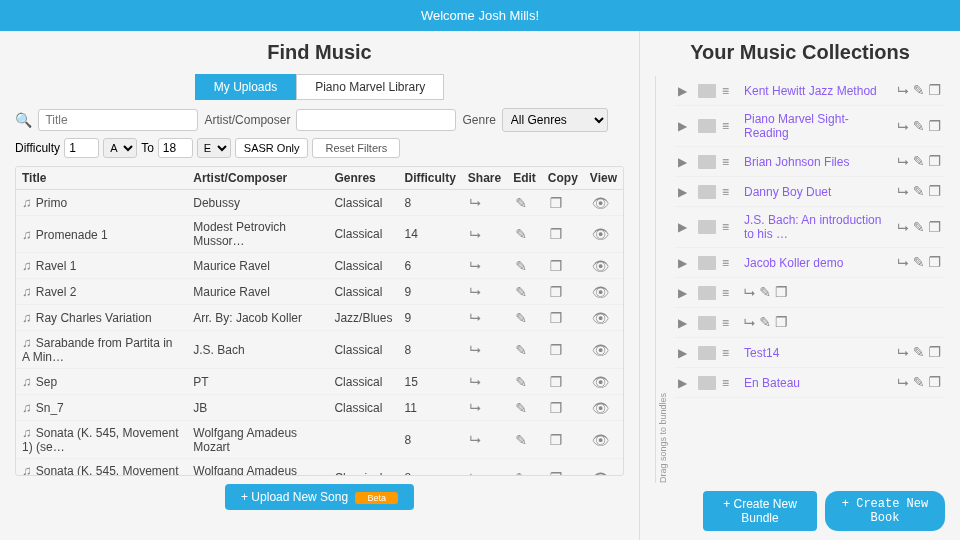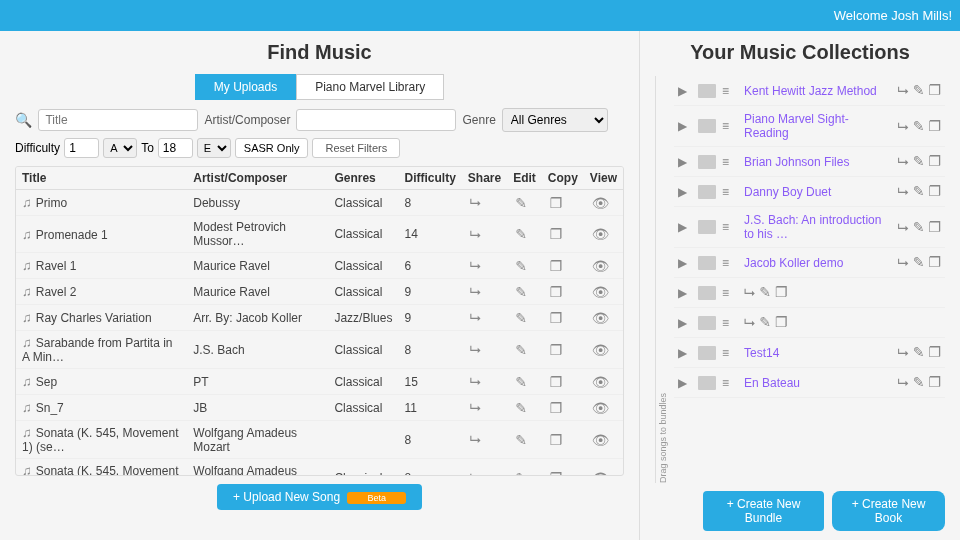--- a/index.html
+++ b/index.html
@@ -2,21 +2,21 @@
 <html><head>
   <meta charset="utf-8">
   <style>
     * { box-sizing: border-box; margin: 0; padding: 0; }
     body { font-family: Arial, sans-serif; font-size: 13px; background: #f5f5f5; width: 960px; height: 540px; overflow: hidden; }
 
     
     .top-bar {
       background: #29abe2;
       color: white;
-      text-align: right;
+      text-align: center;
       padding: 8px;
       font-size: 13px;
     }
 
     
     .main-layout {
       display: flex;
       height: calc(540px - 30px);
     }
 
@@ -199,21 +199,21 @@
       padding: 6px 16px;
       border-radius: 4px;
       font-size: 12px;
       cursor: pointer;
     }
 
     .beta-badge {
       background: #f90;
       color: white;
       font-size: 9px;
-      padding: 1px 20px;
+      padding: 1px 12px;
       border-radius: 3px;
       margin-left: 4px;
       vertical-align: middle;
     }
 
     
     .right-panel {
       flex: 1;
       display: flex;
       flex-direction: column;
@@ -308,23 +308,24 @@
       border-radius: 4px;
       font-size: 12px;
       cursor: pointer;
     }
 
     .book-btn {
       background: #29abe2;
       color: white;
       border: none;
       padding: 6px 14px;
-      border-radius: 8px;
-      font-size: 12px;
-      cursor: pointer;
+      border-radius: 13px;
+      font-size: 12px;
+      cursor: pointer;
+      font-family: Liberation Mono, monospace;
     }
 
     
     ::-webkit-scrollbar { width: 6px; }
     ::-webkit-scrollbar-track { background: #f1f1f1; }
     ::-webkit-scrollbar-thumb { background: #ccc; border-radius: 3px; }
   </style>
 </head>
 <body>
 

